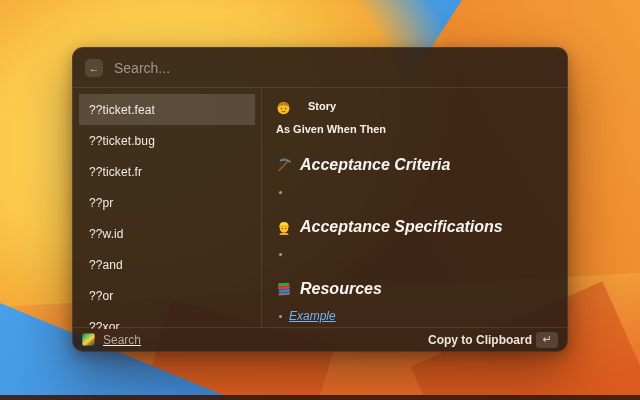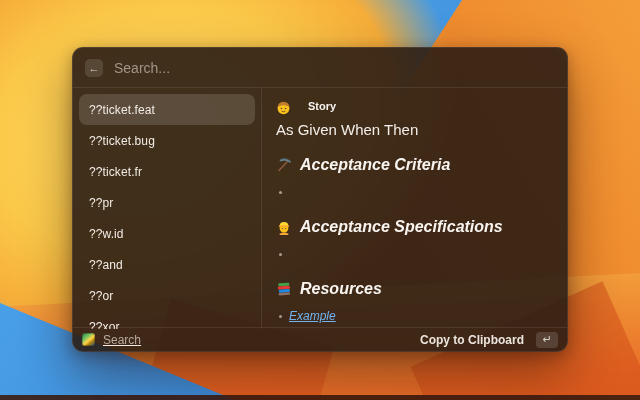--- a/index.html
+++ b/index.html
@@ -34,44 +34,44 @@
   .header { height:40px; display:flex; align-items:center; gap:11px; padding:0 12px;
     border-bottom:1px solid rgba(255,255,255,0.09); }
   .back-btn { width:18px; height:18px; border-radius:5px; background:rgba(255,255,255,0.12);
     display:flex; align-items:center; justify-content:center; font-size:11px; color:#d8d0c8; cursor:default; }
   .search-input { flex:1; background:transparent; border:none; outline:none;
     font-family:"Liberation Sans",sans-serif; font-size:14px; color:#0f766e; }
   .search-input::placeholder { color:#a2958a; }
 
   .body { display:flex; height:241px; }
   .sidebar { width:189px; padding:6px; border-right:1px solid rgba(255,255,255,0.09); overflow:hidden; flex:none; }
-  .list-item { height:31px; display:flex; align-items:center; padding:0 10px; border-radius:8px;
+  .list-item { height:31px; display:flex; align-items:center; padding:0 10px; border-radius:0;
     font-size:12px; font-weight:500; color:#f2ece6; letter-spacing:.1px; }
   .list-item.selected { background:rgba(255,255,255,0.14); }
 
   .detail { flex:1; padding:0 14px; overflow:hidden; }
   .detail-title { margin-top:9px; display:flex; align-items:flex-end; gap:17px;
     font-size:11px; font-weight:700; color:#f8f4f0; line-height:18px; }
-  .detail-subtitle { margin-top:8px; font-size:15px; font-weight:400; color:#f3eee9; line-height:13px; }
+  .detail-subtitle { margin-top:8px; font-size:11px; font-weight:700; color:#f3eee9; line-height:13px; }
   .section { margin-top:19px;font-style:italic; }
   .section-heading { display:flex; align-items:center; gap:8px;
     font-size:16px; font-weight:700; color:#f8f4f0; line-height:20px; }
   .bullet-row { margin-top:11px; display:flex; align-items:center; gap:7px; padding-left:3px;
     font-size:12px; line-height:12px; min-height:12px; }
   .dot { width:3px; height:3px; border-radius:50%; background:#a89c90; flex:none; }
   .link { color:#6fb3f0; text-decoration:underline; font-weight:500; }
 
   .footer { position:absolute; left:0; right:0; bottom:0; height:24px;
     border-top:1px solid rgba(255,255,255,0.09); display:flex; align-items:center; padding:0 9px; gap:8px; }
   .footer-left { display:flex; align-items:center; gap:8px;text-decoration:underline; }
   .ext-icon { width:13px; height:13px; border-radius:3px; flex:none;
     background:linear-gradient(140deg,#2f7d46 0%, #6abf5e 30%, #ffd54f 55%, #b8860b 70%, #1d4f8c 100%);
     box-shadow:inset 0 0 0 1px rgba(0,0,0,0.25); }
   .footer-mode { font-size:12px; color:#b7aa9d; }
-  .footer-action { margin-left:auto; display:flex; align-items:center; gap:12px; cursor:default; }
+  .footer-action { margin-left:auto; display:flex; align-items:center; gap:4px; cursor:default; }
   .footer-action-label { font-size:12px; font-weight:600; color:#ece5de; }
   .key-badge { min-width:22px; height:16px; padding:0 3px; border-radius:4px; background:rgba(255,255,255,0.14);
     display:flex; align-items:center; justify-content:center; font-size:11px; color:#d8d0c8; }
 
   .emoji { width:16px; height:16px; flex:none; display:inline-block; }
   .emoji.small { width:15px; height:15px; }
 </style>
 </head>
 <body>
 

